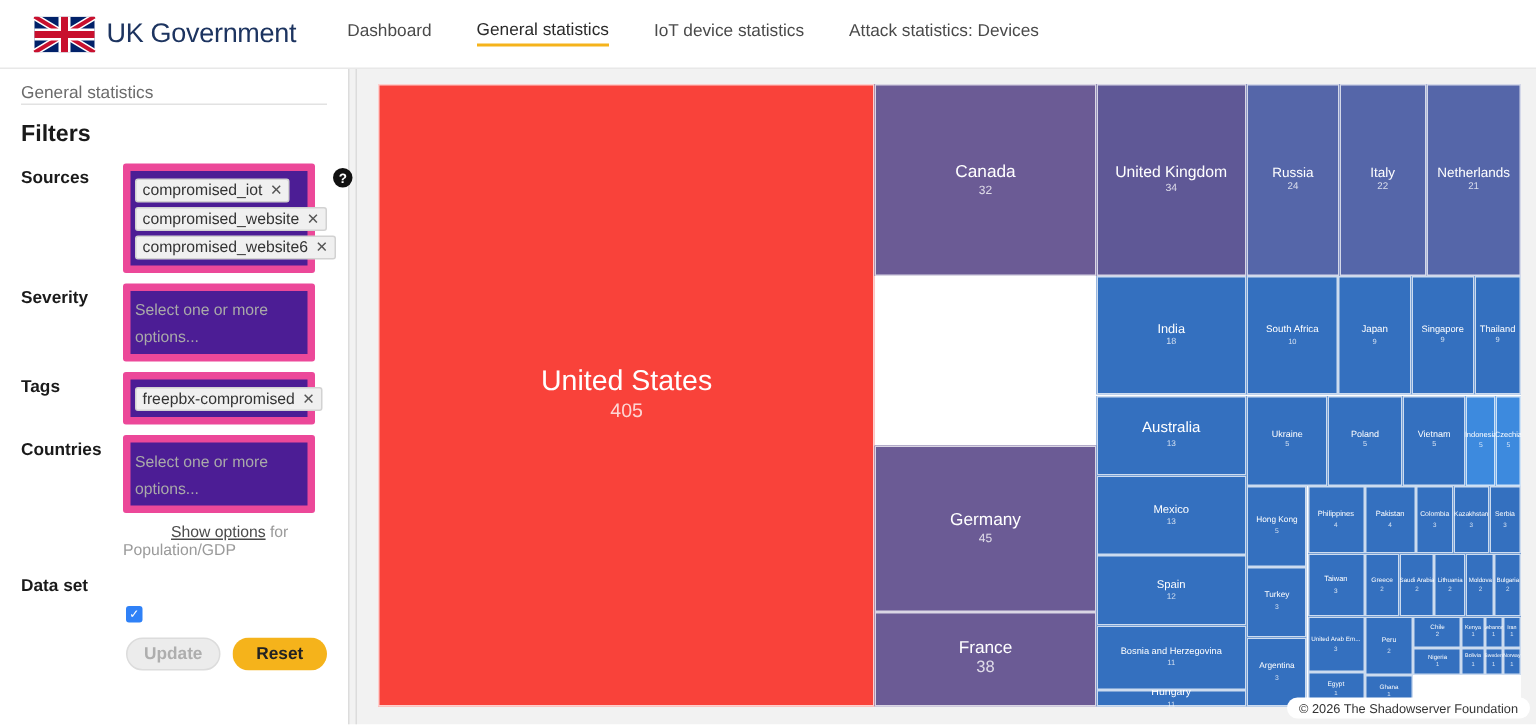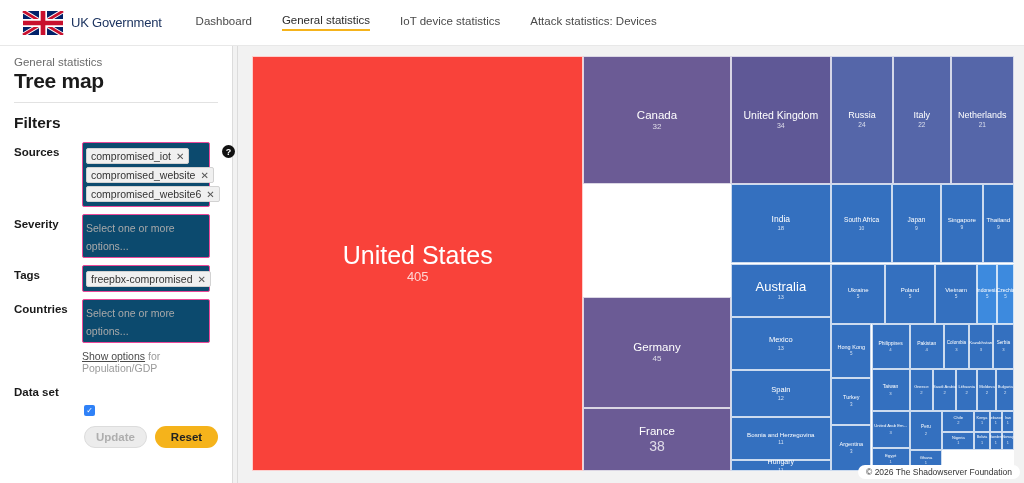--- a/index.html
+++ b/index.html
@@ -16,21 +16,21 @@
     display:flex; align-items:center; border-bottom:1px solid #e8e8e8;
     position:relative;
   }
   .brand { display:flex; align-items:center; padding-left:16px; }
   .logo-mark { width:52px; height:36px; position:relative; margin-right:6px; }
   .logo-text { font-size:22px; font-weight:bold; font-style:italic; letter-spacing:-0.5px; }
   .logo-shadow { color:#231f20; }
   .logo-server { color:#f5b31b; }
   .ukgov { display:flex; align-items:center; margin-left:22px; }
   .uk-flag { width:42px; height:24px; margin-right:7px; position:relative; overflow:hidden; border:0; }
-  .ukgov-text { font-size:13px; color:#1d3460; font-weight:500; letter-spacing:-0.2px; }
+  .ukgov-text { font-size:18px; color:#1d3460; font-weight:500; letter-spacing:-0.2px; }
 
   .nav { display:flex; align-items:center; gap:30px; margin-left:34px; }
   .nav-item {
     font-size:11.5px; color:#4a4a4a; text-decoration:none; white-space:nowrap;
     padding-bottom:3px; cursor:pointer;
   }
   .nav-item.active { color:#2b2b2b; border-bottom:2px solid #f5b31b; }
 
   
   .body-wrap { display:flex; height:437px; width:1024px; }
@@ -53,38 +53,38 @@
     width:134px; height:19px; border:1px solid #c8c8c8; border-radius:3px;
     background:linear-gradient(#fbfbfb,#efefef);
     font-size:11px; color:#333; display:flex; align-items:center;
     padding:0 6px; position:relative; cursor:pointer;
   }
   .caret { position:absolute; right:6px; top:7px; width:0;height:0;
     border-left:3px solid transparent;border-right:3px solid transparent;border-top:4px solid #888; }
   .cal-icon { position:absolute; left:198px; top:1px; width:13px; height:13px; cursor:pointer; }
 
   .tokenbox {
-    width:128px; border:1px solid #ec4899; border-radius:2px; background:#0c4a6e;
+    width:128px; border:5px solid #ec4899; border-radius:2px; background:#4c1d95;
     padding:3px 3px 3px 3px; min-height:19px;
   }
   .tokenbox.tall { min-height:62px; }
   .token {
     display:inline-flex; align-items:center; background:#f0f0f0; border:1px solid #d2d2d2;
     border-radius:2px; font-size:10.5px; color:#333; padding:1px 4px; margin:1px 0; white-space:nowrap;
   }
   .token .x { margin-left:5px; font-size:10px; color:#555; cursor:pointer; }
   .ph { font-size:10.5px; color:#a9a9a9; }
   .help-icon {
     position:absolute; left:140px; top:3px; width:13px; height:13px; border-radius:50%;
     background:#111; color:#fff; font-size:9px; font-weight:bold;
     display:flex; align-items:center; justify-content:center; cursor:pointer;
   }
 
   .showopts { font-size:10.5px; color:#9a9a9a; margin:1px 0 8px 68px; }
-  .showopts a { color:#4a4a4a; text-decoration:underline; cursor:pointer; }
+  .showopts a { color:#4a4a4a; text-decoration:underline; cursor:pointer;margin-left:32px; }
 
   .chk-row { display:flex; align-items:center; margin:6px 0 0 70px; }
   .chk {
     width:11px;height:11px;background:#2f81f7;border-radius:2px;margin-right:6px;
     display:flex;align-items:center;justify-content:center;color:#fff;font-size:8px;cursor:pointer;
   }
   .chk-lbl { font-size:11.5px; color:#1a1a1a; }
 
   .btn-row { display:flex; gap:8px; margin:10px 0 0 70px; }
   .btn {
@@ -141,21 +141,20 @@
     <a class="nav-item">IoT device statistics</a>
     <a class="nav-item">Attack statistics: Devices</a>
 
   </div>
 </div>
 
 <div class="body-wrap">
 
   <div class="sidebar">
     <div class="crumb">General statistics</div>
-    <div class="page-title">Tree map</div>
     <div class="hr"></div>
     <div class="filters-h">Filters</div>
 
 
     <div class="row">
       <div class="row-label">Sources</div>
       <div class="row-ctl">
         <div class="tokenbox tall">
           <span class="token">
               <span>compromised_iot</span>
@@ -219,34 +218,34 @@
       <div class="btn btn-reset">Reset</div>
     </div>
 
   </div>
 
   <div class="vsep"></div>
 
   <div class="main">
     <div class="tm" id="treemap">
         <div class="cell" style="left: 0%; top: 0%; width: 43.5%; height: 100%; background: rgb(249, 66, 58);">
-          <div class="nm" style="font-size: 25px;">United States</div>
+          <div class="nm" style="font-size: 19px;">United States</div>
           <div class="vl" style="font-size: 13px;">405</div>
         </div>
         <div class="cell" style="left: 43.5%; top: 0%; width: 19.3%; height: 30.8%; background: rgb(107, 91, 149);">
           <div class="nm" style="font-size: 11.5px;">Canada</div>
           <div class="vl" style="font-size: 8px;">32</div>
         </div>
         <div class="cell" style="left: 43.5%; top: 58.1%; width: 19.3%; height: 26.7%; background: rgb(107, 91, 149);">
           <div class="nm" style="font-size: 11.5px;">Germany</div>
           <div class="vl" style="font-size: 8px;">45</div>
         </div>
         <div class="cell" style="left: 43.5%; top: 84.8%; width: 19.3%; height: 15.2%; background: rgb(107, 91, 149);">
           <div class="nm" style="font-size: 11.5px;">France</div>
-          <div class="vl" style="font-size: 14px;">38</div>
+          <div class="vl" style="font-size: 11px;">38</div>
         </div>
         <div class="cell" style="left: 62.8%; top: 0%; width: 13.2%; height: 30.8%; background: rgb(95, 88, 150);">
           <div class="nm" style="font-size: 10.5px; text-align: center;">United Kingdom</div>
           <div class="vl" style="font-size: 7px;">34</div>
         </div>
         <div class="cell" style="left: 76%; top: 0%; width: 8.1%; height: 30.8%; background: rgb(85, 102, 169);">
           <div class="nm" style="font-size: 9px;">Russia</div>
           <div class="vl" style="font-size: 6.5px;">24</div>
         </div>
         <div class="cell" style="left: 91.7%; top: 0%; width: 8.3%; height: 30.8%; background: rgb(85, 102, 169);">
@@ -255,21 +254,21 @@
         </div>
         <div class="cell" style="left: 84.1%; top: 0%; width: 7.6%; height: 30.8%; background: rgb(85, 102, 169);">
           <div class="nm" style="font-size: 9px;">Italy</div>
           <div class="vl" style="font-size: 6.5px;">22</div>
         </div>
         <div class="cell" style="left: 62.8%; top: 30.8%; width: 13.2%; height: 19.2%; background: rgb(52, 112, 191);">
           <div class="nm" style="font-size: 8.5px;">India</div>
           <div class="vl" style="font-size: 6px;">18</div>
         </div>
         <div class="cell" style="left: 62.8%; top: 50%; width: 13.2%; height: 13%; background: rgb(52, 112, 191);">
-          <div class="nm" style="font-size: 13px;">Australia</div>
+          <div class="nm" style="font-size: 10px;">Australia</div>
           <div class="vl" style="font-size: 5.5px;">13</div>
         </div>
         <div class="cell" style="left: 62.8%; top: 75.6%; width: 13.2%; height: 11.5%; background: rgb(52, 112, 191);">
           <div class="nm" style="font-size: 7.5px;">Spain</div>
           <div class="vl" style="font-size: 5.5px;">12</div>
         </div>
         <div class="cell" style="left: 62.8%; top: 63%; width: 13.2%; height: 12.6%; background: rgb(52, 112, 191);">
           <div class="nm" style="font-size: 7.5px;">Mexico</div>
           <div class="vl" style="font-size: 5.5px;">13</div>
         </div>

